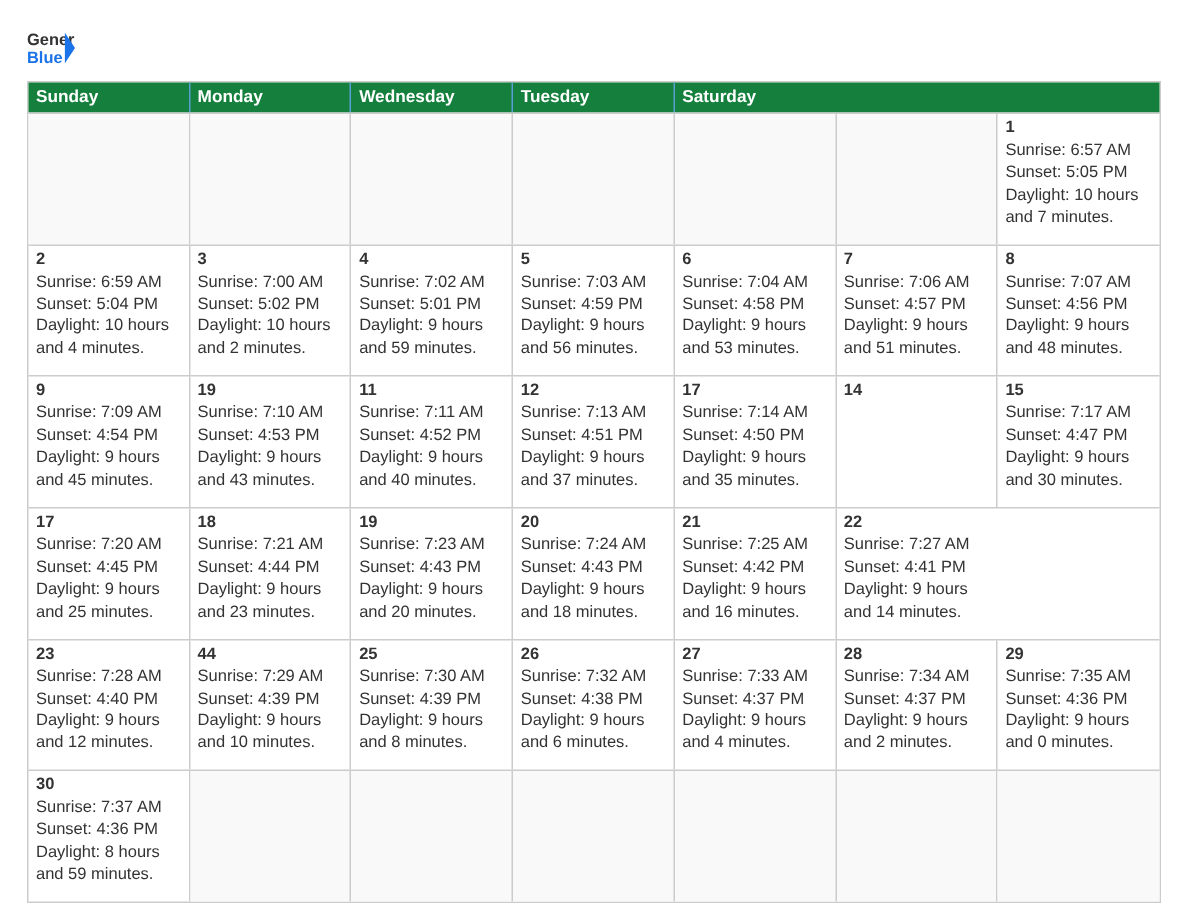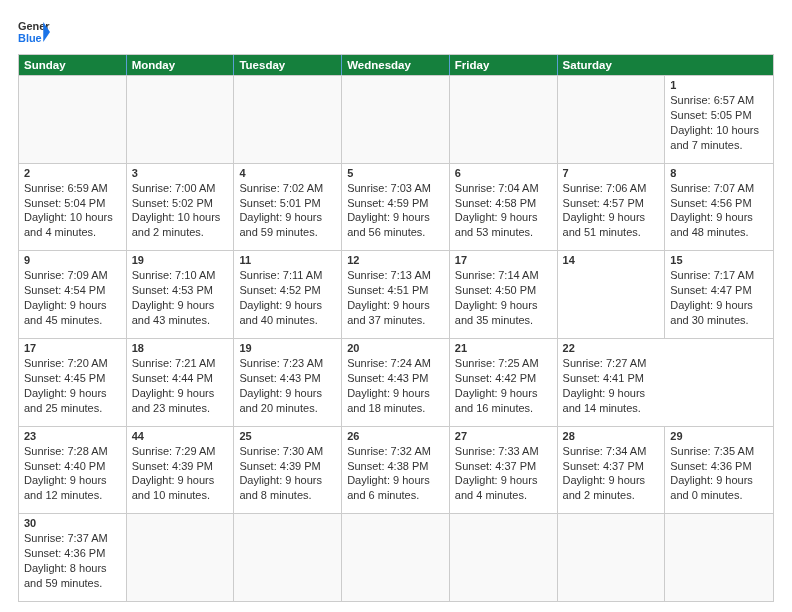--- a/index.html
+++ b/index.html
@@ -115,23 +115,22 @@
     <div class="title-block">
       <div class="month-title"></div>
       <div class="subtitle"></div>
     </div>
   </div>
 
   <div class="calendar">
     <div class="cal-header">
     <div class="cal-header-cell">Sunday</div>
         <div class="cal-header-cell">Monday</div>
+        <div class="cal-header-cell">Wednesday</div>
         <div class="cal-header-cell">Tuesday</div>
-        <div class="cal-header-cell">Wednesday</div>
-        <div class="cal-header-cell">Friday</div>
         <div class="cal-header-cell">Saturday</div>
       </div>
     <div class="cal-body">
     <div class="cal-row">
           <div class="cal-cell empty"></div>
           <div class="cal-cell empty"></div>
           <div class="cal-cell empty"></div>
           <div class="cal-cell empty"></div>
           <div class="cal-cell empty"></div>
           <div class="cal-cell empty"></div>

